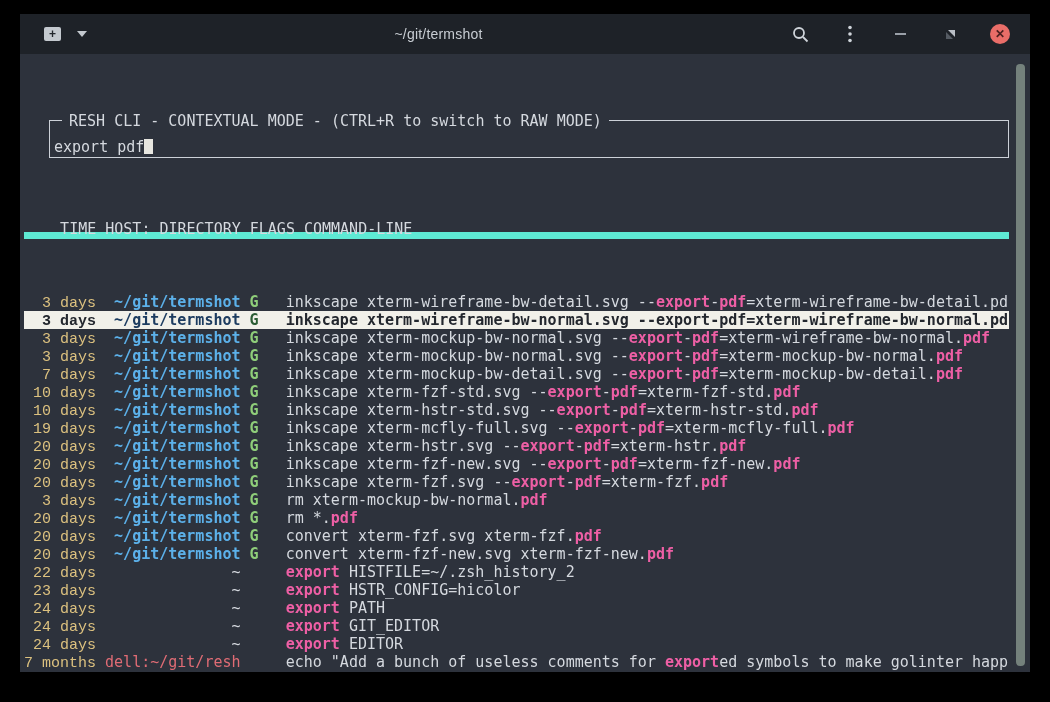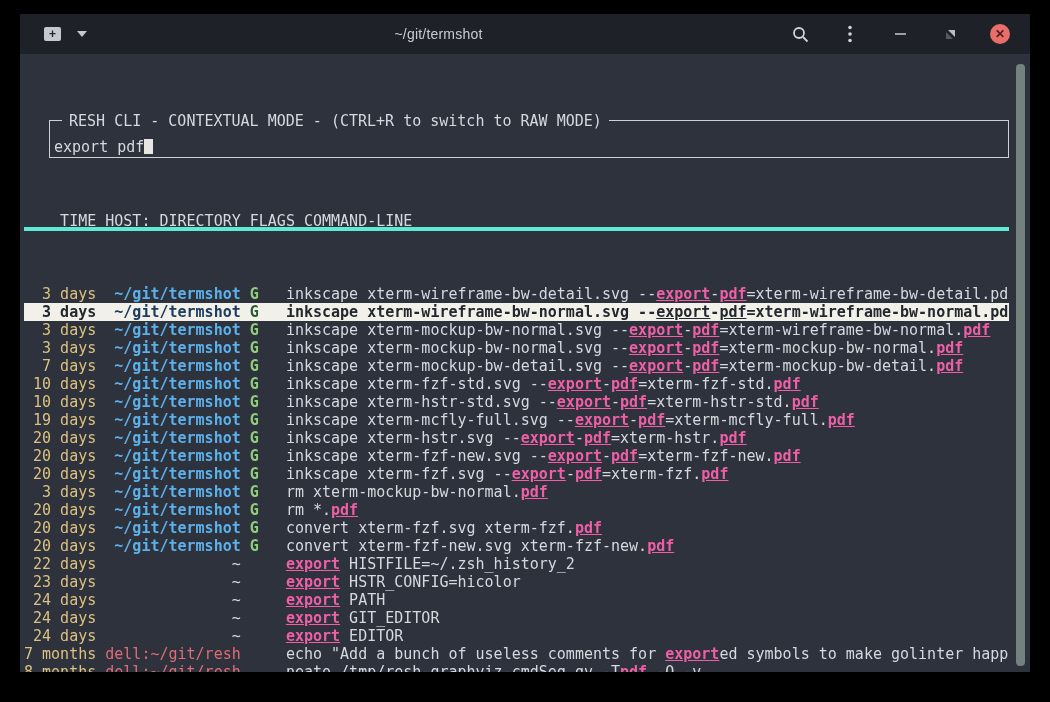--- a/index.html
+++ b/index.html
@@ -33,30 +33,30 @@
 
   
   .term { position:relative; height:618px; padding:12px 0 0 4px; }
   .inner { width:985px; font-size:15px; line-height:18px; color:var(--fg); white-space:pre; }
 
   .search-box { position:relative; height:38px; border:1px solid #ccd1d8; margin-top:0;margin-left:25px; }
   .box-title { position:absolute; top:-9px; left:12px; background:var(--term-bg); padding:0 7px; color:var(--fg); }
   .query-line { position:absolute; left:4px; bottom:1px; height:18px; }
   .cursor { display:inline-block; width:9px; height:15px; background:#e7e6e0; vertical-align:-2px; }
 
-  .tbl-header { height:19px; border-bottom:4px solid #5eead4; color:var(--fg); }
+  .tbl-header { margin-top:8px; height:19px; border-bottom:7px solid #5eead4; color:var(--fg); }
 
   .rows { }
   .row { height:18px; }
-  .row .t { color:var(--yellow); }
+  .row .t { color:var(--yellow);font-family:Liberation Mono, monospace; }
   .row .h-local { color:var(--blue); font-weight:bold; }
   .row .h-remote { color:var(--red); }
   .row .h-plain { color:var(--fg); }
   .row .f { color:var(--green); font-weight:bold; }
-  .row .match { color:var(--pink); font-weight:bold;text-decoration:underline; }
+  .row .match { color:var(--pink); font-weight:bold; }
   .row.selected { background:var(--sel-bg); color:var(--sel-fg); font-weight:bold; }
   .row.selected .t { color:var(--sel-fg); }
   .row.selected .h-local { color:#1d3c60; }
   .row.selected .f { color:#2a5c33; }
   .row.selected .match { color:var(--sel-fg); }
 
   .scrollbar { position:absolute; right:5px; top:10px; bottom:6px; width:9px;
     background:#74817c; border-radius:4px; }
 </style>
 </head>

